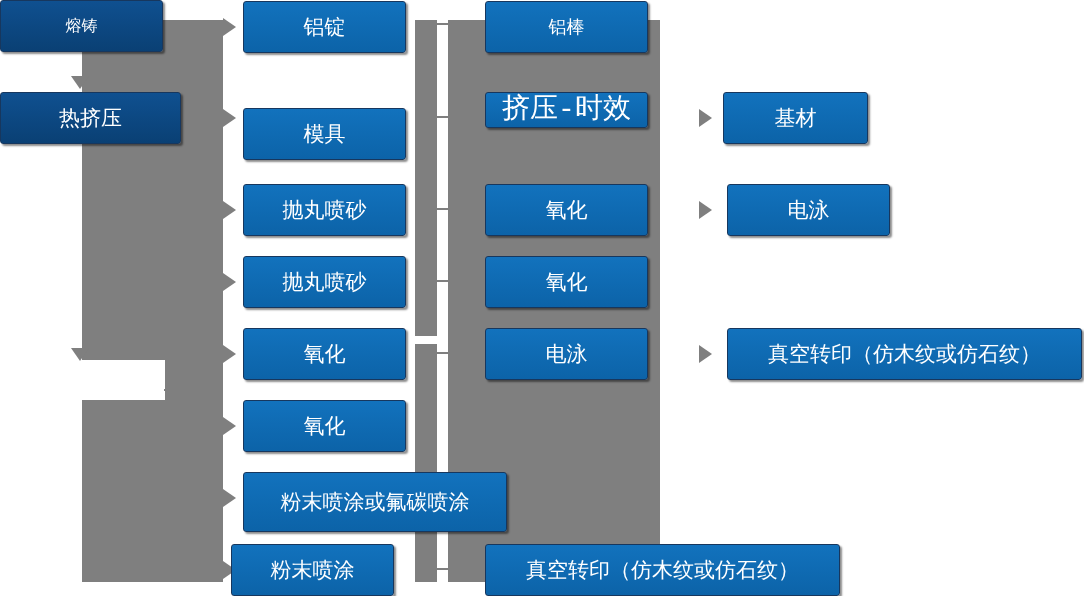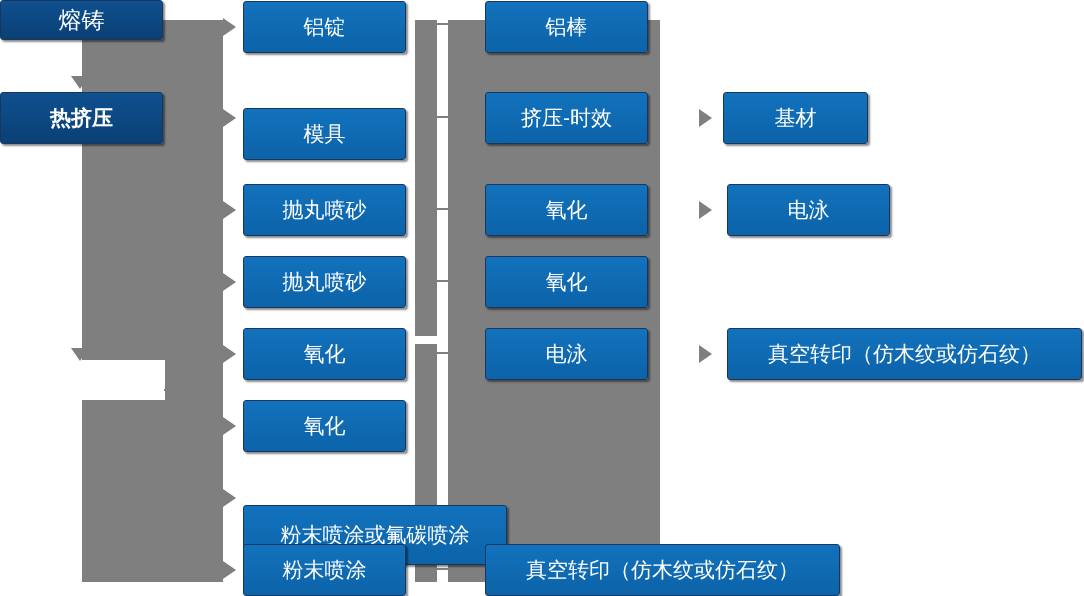--- a/index.html
+++ b/index.html
@@ -78,24 +78,24 @@
   <div class="thin-line" style="left:435px;top:116px;width:16px;"></div>
   <div class="thin-line" style="left:435px;top:208px;width:16px;"></div>
   <div class="thin-line" style="left:435px;top:280px;width:16px;"></div>
   <div class="thin-line" style="left:435px;top:352px;width:16px;"></div>
   <div class="thin-line" style="left:435px;top:568px;width:16px;"></div>
 
   <div class="gray-arrow" style="left:699px;top:109px;"></div>
   <div class="gray-arrow" style="left:699px;top:201px;"></div>
   <div class="gray-arrow" style="left:699px;top:345px;"></div>
 
-  <div class="box dark" style="left:0px;top:0px;width:163px;height:40px;font-size:23px;">
+  <div class="box dark" style="left:0px;top:0px;width:163px;height:52px;font-size:16px;">
     <span class="lbl">熔铸</span>
   </div>
-  <div class="box dark" style="left:0px;top:92px;width:163px;height:52px;font-size:21px;font-weight:bold;">
+  <div class="box dark" style="left:0px;top:92px;width:181px;height:52px;font-size:21px;">
     <span class="lbl">热挤压</span>
   </div>
 
   <div class="box mid" style="left:243px;top:1px;width:163px;height:52px;font-size:21px;">
     <span class="lbl">铝锭</span>
   </div>
   <div class="box mid" style="left:243px;top:108px;width:163px;height:52px;font-size:21px;">
     <span class="lbl">模具</span>
   </div>
   <div class="box mid" style="left:243px;top:184px;width:163px;height:52px;font-size:21px;">
@@ -103,31 +103,31 @@
   </div>
   <div class="box mid" style="left:243px;top:256px;width:163px;height:52px;font-size:21px;">
     <span class="lbl">抛丸喷砂</span>
   </div>
   <div class="box mid" style="left:243px;top:328px;width:163px;height:52px;font-size:21px;">
     <span class="lbl">氧化</span>
   </div>
   <div class="box mid" style="left:243px;top:400px;width:163px;height:52px;font-size:21px;">
     <span class="lbl">氧化</span>
   </div>
-  <div class="box mid" style="left:243px;top:472px;width:264px;height:60px;font-size:21px;margin-top:33px;">
+  <div class="box mid" style="left:243px;top:472px;width:264px;height:60px;font-size:21px;">
     <span class="lbl">粉末喷涂或氟碳喷涂</span>
   </div>
-  <div class="box mid" style="left:243px;top:544px;width:163px;height:52px;font-size:21px;">
+  <div class="box mid" style="left:231px;top:544px;width:163px;height:52px;font-size:21px;">
     <span class="lbl">粉末喷涂</span>
   </div>
 
-  <div class="box mid" style="left:485px;top:1px;width:163px;height:52px;font-size:21px;">
+  <div class="box mid" style="left:485px;top:1px;width:163px;height:52px;font-size:18px;">
     <span class="lbl">铝棒</span>
   </div>
-  <div class="box mid" style="left:485px;top:92px;width:163px;height:52px;font-size:21px;">
+  <div class="box mid" style="left:485px;top:92px;width:163px;height:36px;font-size:28px;font-family:Liberation Mono, monospace;">
     <span class="lbl">挤压-时效</span>
   </div>
   <div class="box mid" style="left:485px;top:184px;width:163px;height:52px;font-size:21px;">
     <span class="lbl">氧化</span>
   </div>
   <div class="box mid" style="left:485px;top:256px;width:163px;height:52px;font-size:21px;">
     <span class="lbl">氧化</span>
   </div>
   <div class="box mid" style="left:485px;top:328px;width:163px;height:52px;font-size:21px;">
     <span class="lbl">电泳</span>

